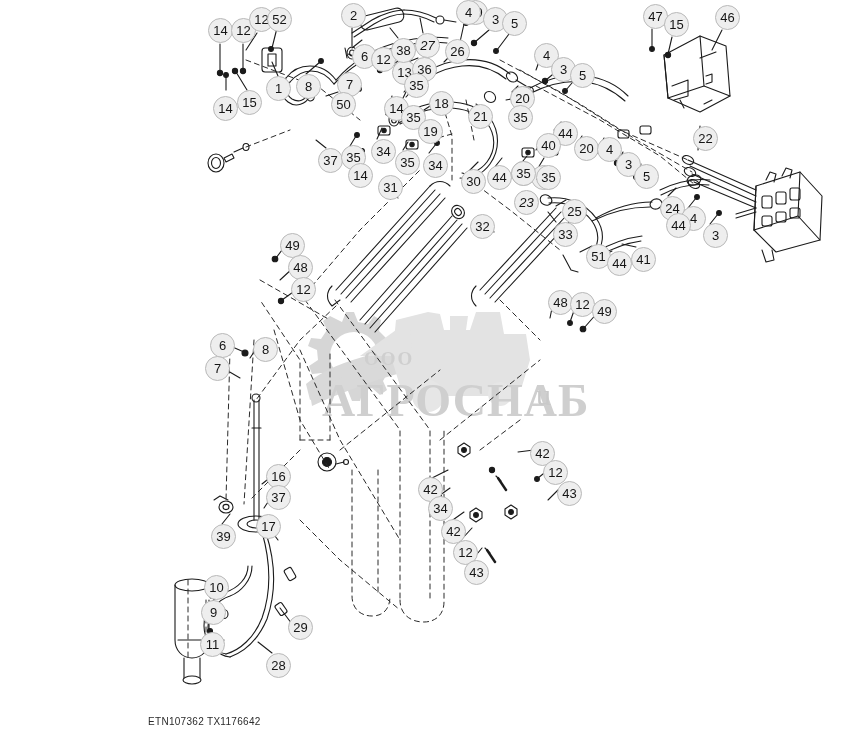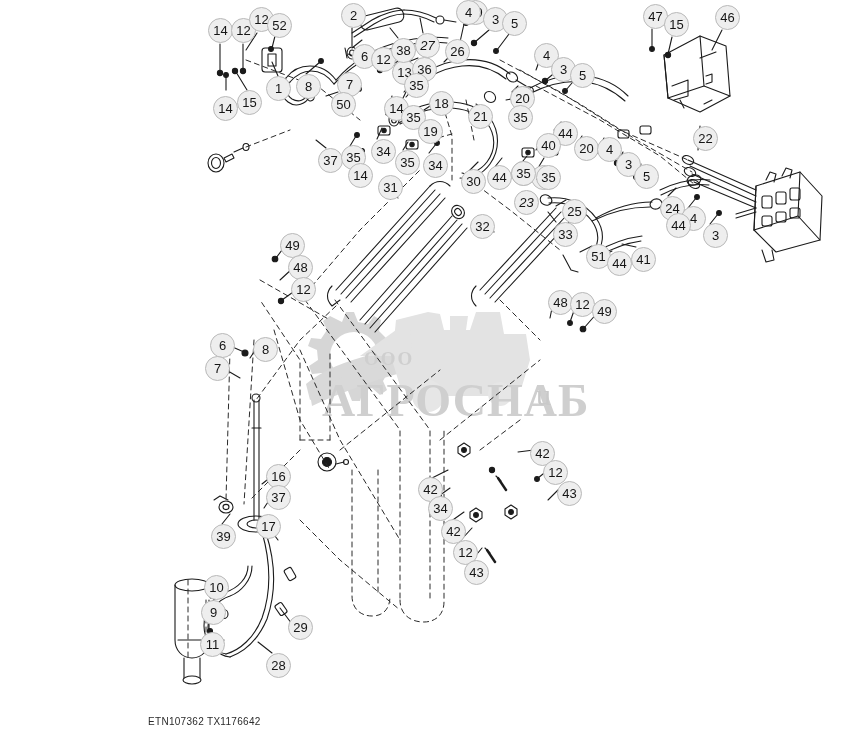--- a/index.html
+++ b/index.html
@@ -516,21 +516,21 @@
     </svg>
     <div class="wm-ooo">ООО</div>
     <div class="wm-text">АГРОСНАБ</div>
     <div class="wm-u">u</div>
   </div>
 
   <div id="callout-layer">
       <div class="callout" style="left: 208px; top: 18px;">14</div>
       <div class="callout" style="left: 231px; top: 18px;">12</div>
       <div class="callout" style="left: 249px; top: 7px;">12</div>
-      <div class="callout" style="left: 267px; top: 13px;">52</div>
+      <div class="callout" style="left: 267px; top: 7px;">52</div>
       <div class="callout" style="left: 341px; top: 3px;">2</div>
       <div class="callout" style="left: 463px; top: 0px;">49</div>
       <div class="callout" style="left: 483px; top: 7px;">3</div>
       <div class="callout" style="left: 502px; top: 11px;">5</div>
       <div class="callout" style="left: 643px; top: 4px;">47</div>
       <div class="callout" style="left: 664px; top: 12px;">15</div>
       <div class="callout" style="left: 715px; top: 5px;">46</div>
       <div class="callout" style="left: 266px; top: 76px;">1</div>
       <div class="callout" style="left: 237px; top: 90px;">15</div>
       <div class="callout" style="left: 213px; top: 96px;">14</div>

